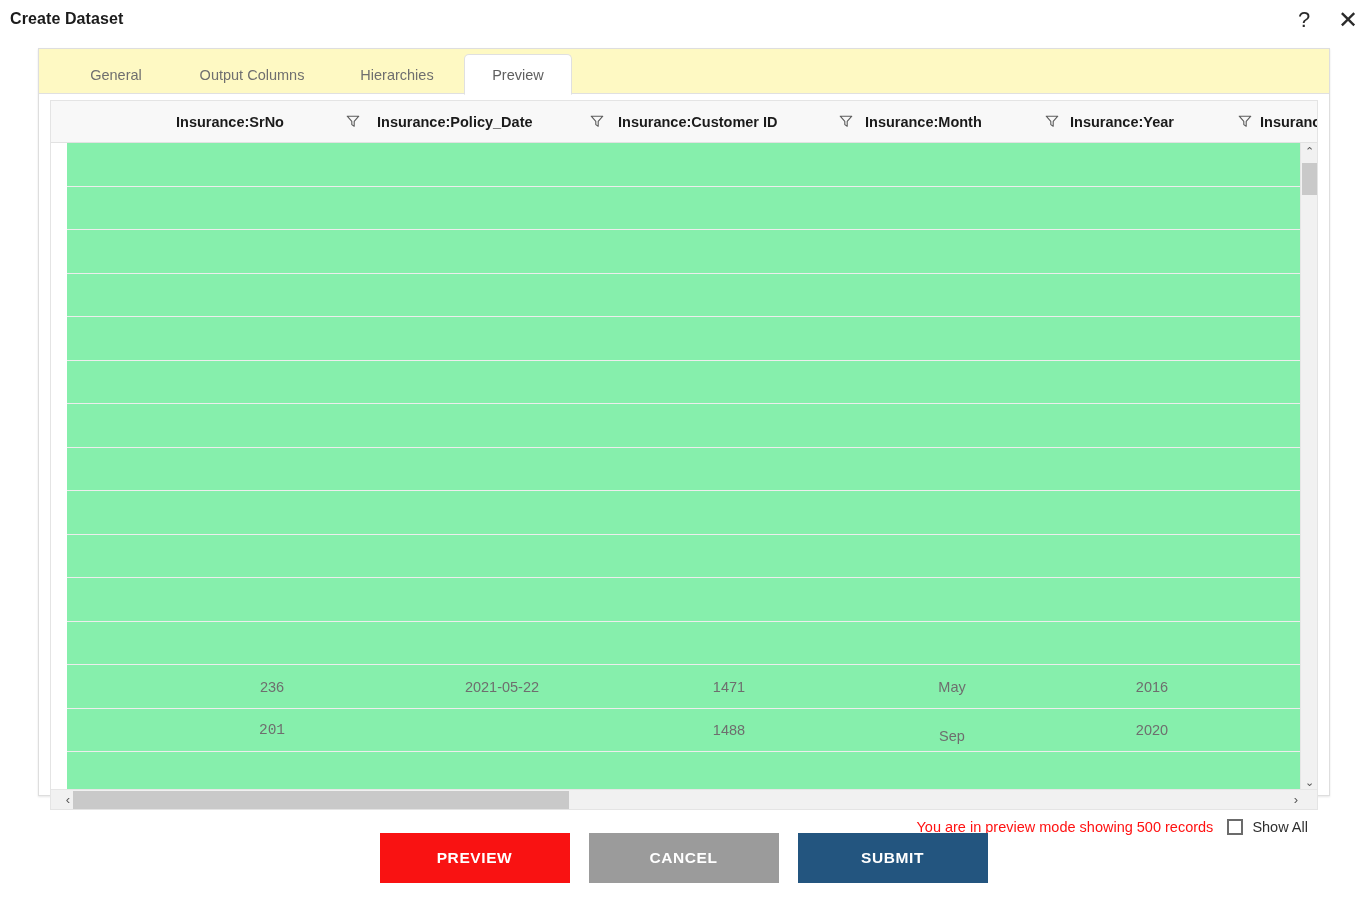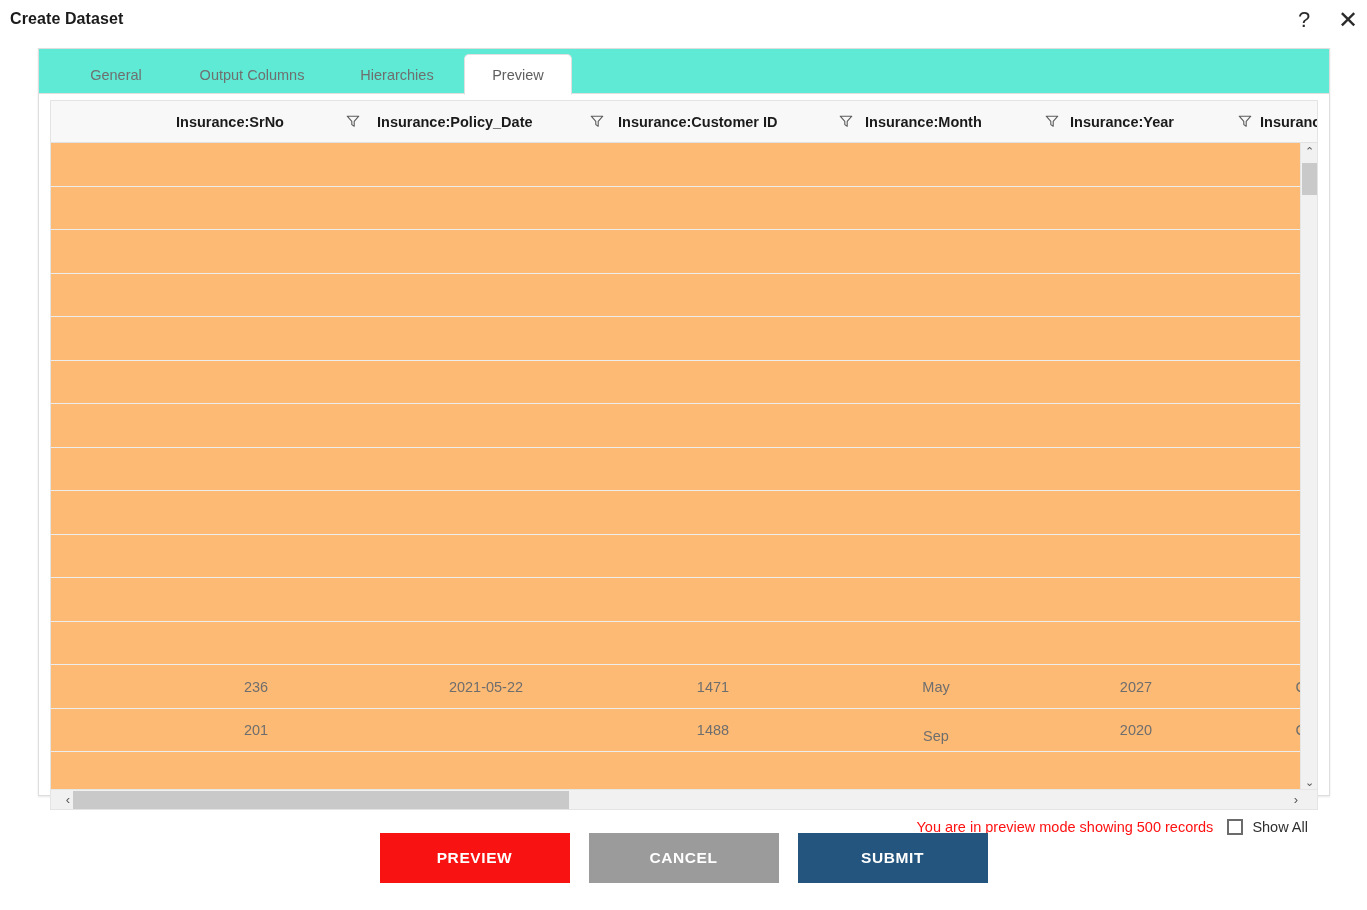--- a/index.html
+++ b/index.html
@@ -36,21 +36,21 @@
     width: 1292px; height: 748px;
     background: #ffffff;
     border: 1px solid #dedede;
     box-shadow: 0 1px 2px rgba(0,0,0,0.10);
   }
 
   
   #tab-strip {
     position: relative;
     height: 45px;
-    background: #5eead4;
+    background: #fef9c3;
     border-bottom: 1px solid #e0e0e0;
   }
   .tab {
     position: absolute; top: 6px; height: 39px;
     display: flex; align-items: center; justify-content: center;
     font-size: 14.5px; color: #6f6f6f;
     cursor: pointer; user-select: none;
     padding: 0 16px;
   }
   .tab.active {
@@ -92,23 +92,23 @@
     white-space: nowrap;
   }
   .filter-icon {
     position: absolute; top: 12px;
     width: 16px; height: 16px;
     cursor: pointer;
   }
 
   
   #grid-body {
-    position: absolute; left: 0; top: 42px;
+    position: absolute; left: 16px; top: 42px;
     width: 1268px; height: 647px;
-    background: #fdba74;
+    background: #86efac;
     overflow: hidden;
   }
   .grid-row {
     position: relative;
     height: 43.5px;
     border-bottom: 1px solid #ededed;
   }
   .cell {
     position: absolute; top: 0; height: 43px;
     display: flex; align-items: center;
@@ -332,25 +332,25 @@
           <div class="cell" style="left: 527px; width: 270px; justify-content: center;"></div>
           <div class="cell" style="left: 760px; width: 250px; justify-content: center;"></div>
           <div class="cell" style="left: 960px; width: 250px; justify-content: center;"></div>
           <div class="cell" style="left: 1145px; width: 250px; justify-content: center;"></div>
         </div>
         <div class="grid-row">
           <div class="cell" style="left: 125px; width: 160px; justify-content: center;">236</div>
           <div class="cell" style="left: 300px; width: 270px; justify-content: center;">2021-05-22</div>
           <div class="cell" style="left: 527px; width: 270px; justify-content: center;">1471</div>
           <div class="cell" style="left: 760px; width: 250px; justify-content: center;">May</div>
-          <div class="cell" style="left: 960px; width: 250px; justify-content: center;">2027</div>
+          <div class="cell" style="left: 960px; width: 250px; justify-content: center;">2016</div>
           <div class="cell" style="left: 1145px; width: 250px; justify-content: center;">Canada</div>
         </div>
         <div class="grid-row">
-          <div class="cell" style="left: 125px; width: 160px; justify-content: center;">201</div>
+          <div class="cell" style="left: 125px; width: 160px; justify-content: center; font-family: Liberation Mono, monospace;">201</div>
           <div class="cell" style="left: 527px; width: 270px; justify-content: center;">1488</div>
           <div class="cell" style="left: 760px; width: 250px; justify-content: center; margin-top: 6px;">Sep</div>
           <div class="cell" style="left: 960px; width: 250px; justify-content: center;">2020</div>
           <div class="cell" style="left: 1145px; width: 250px; justify-content: center;">Canada</div>
         </div>
       </div>
 
     <div id="v-scroll">
       <div class="scroll-arrow" id="v-arrow-up">⌃</div>
       <div id="v-thumb"></div>

